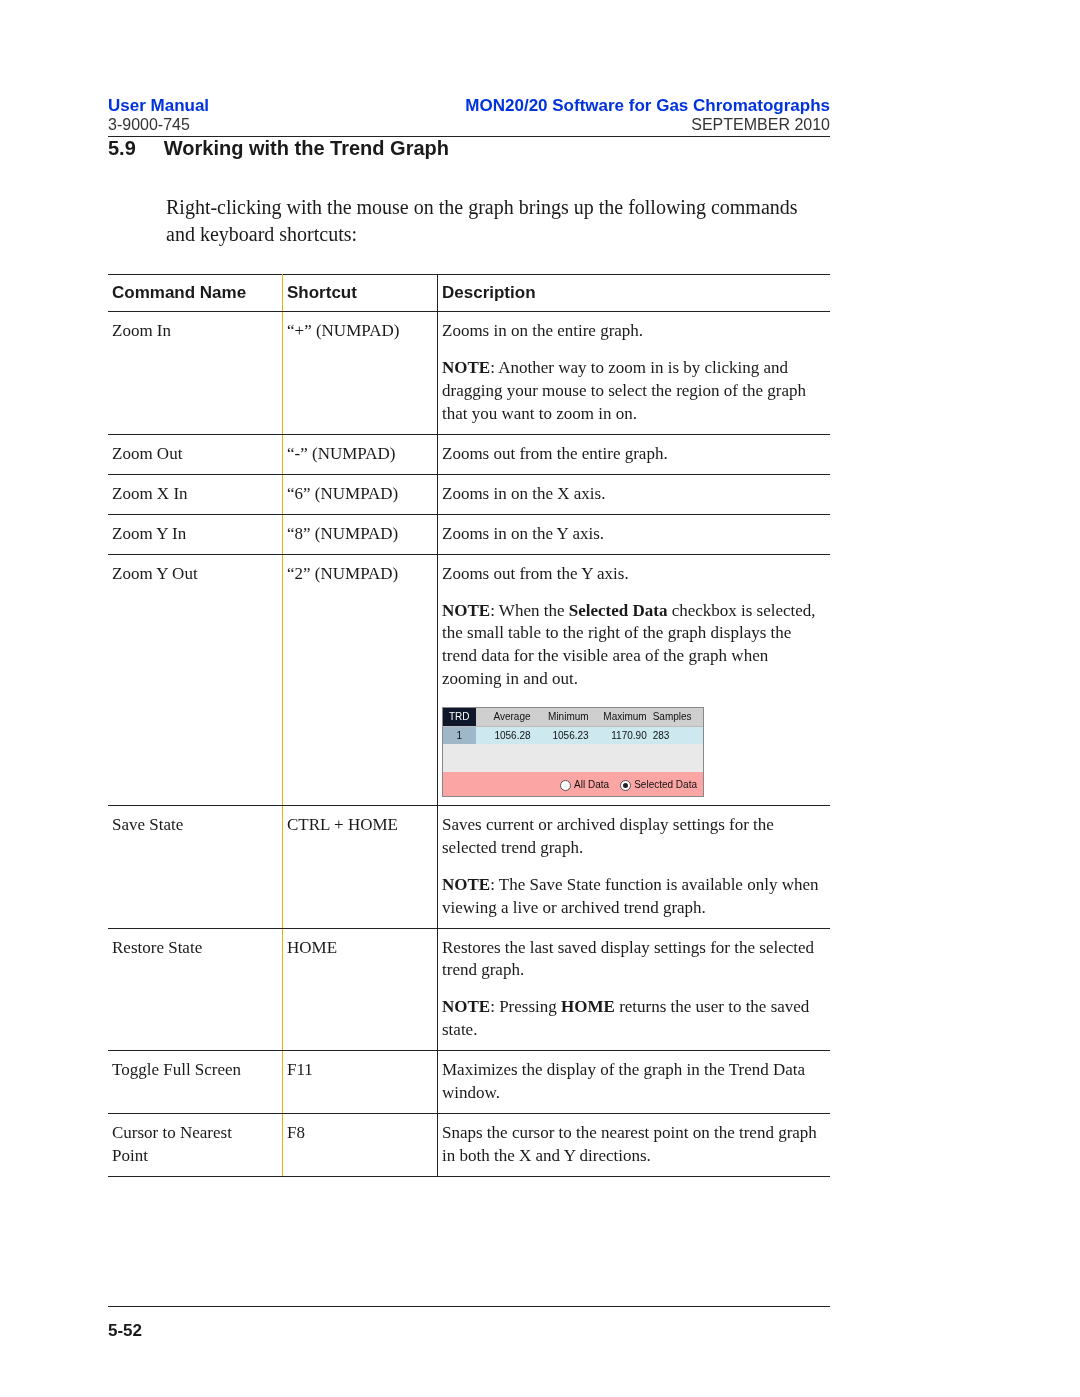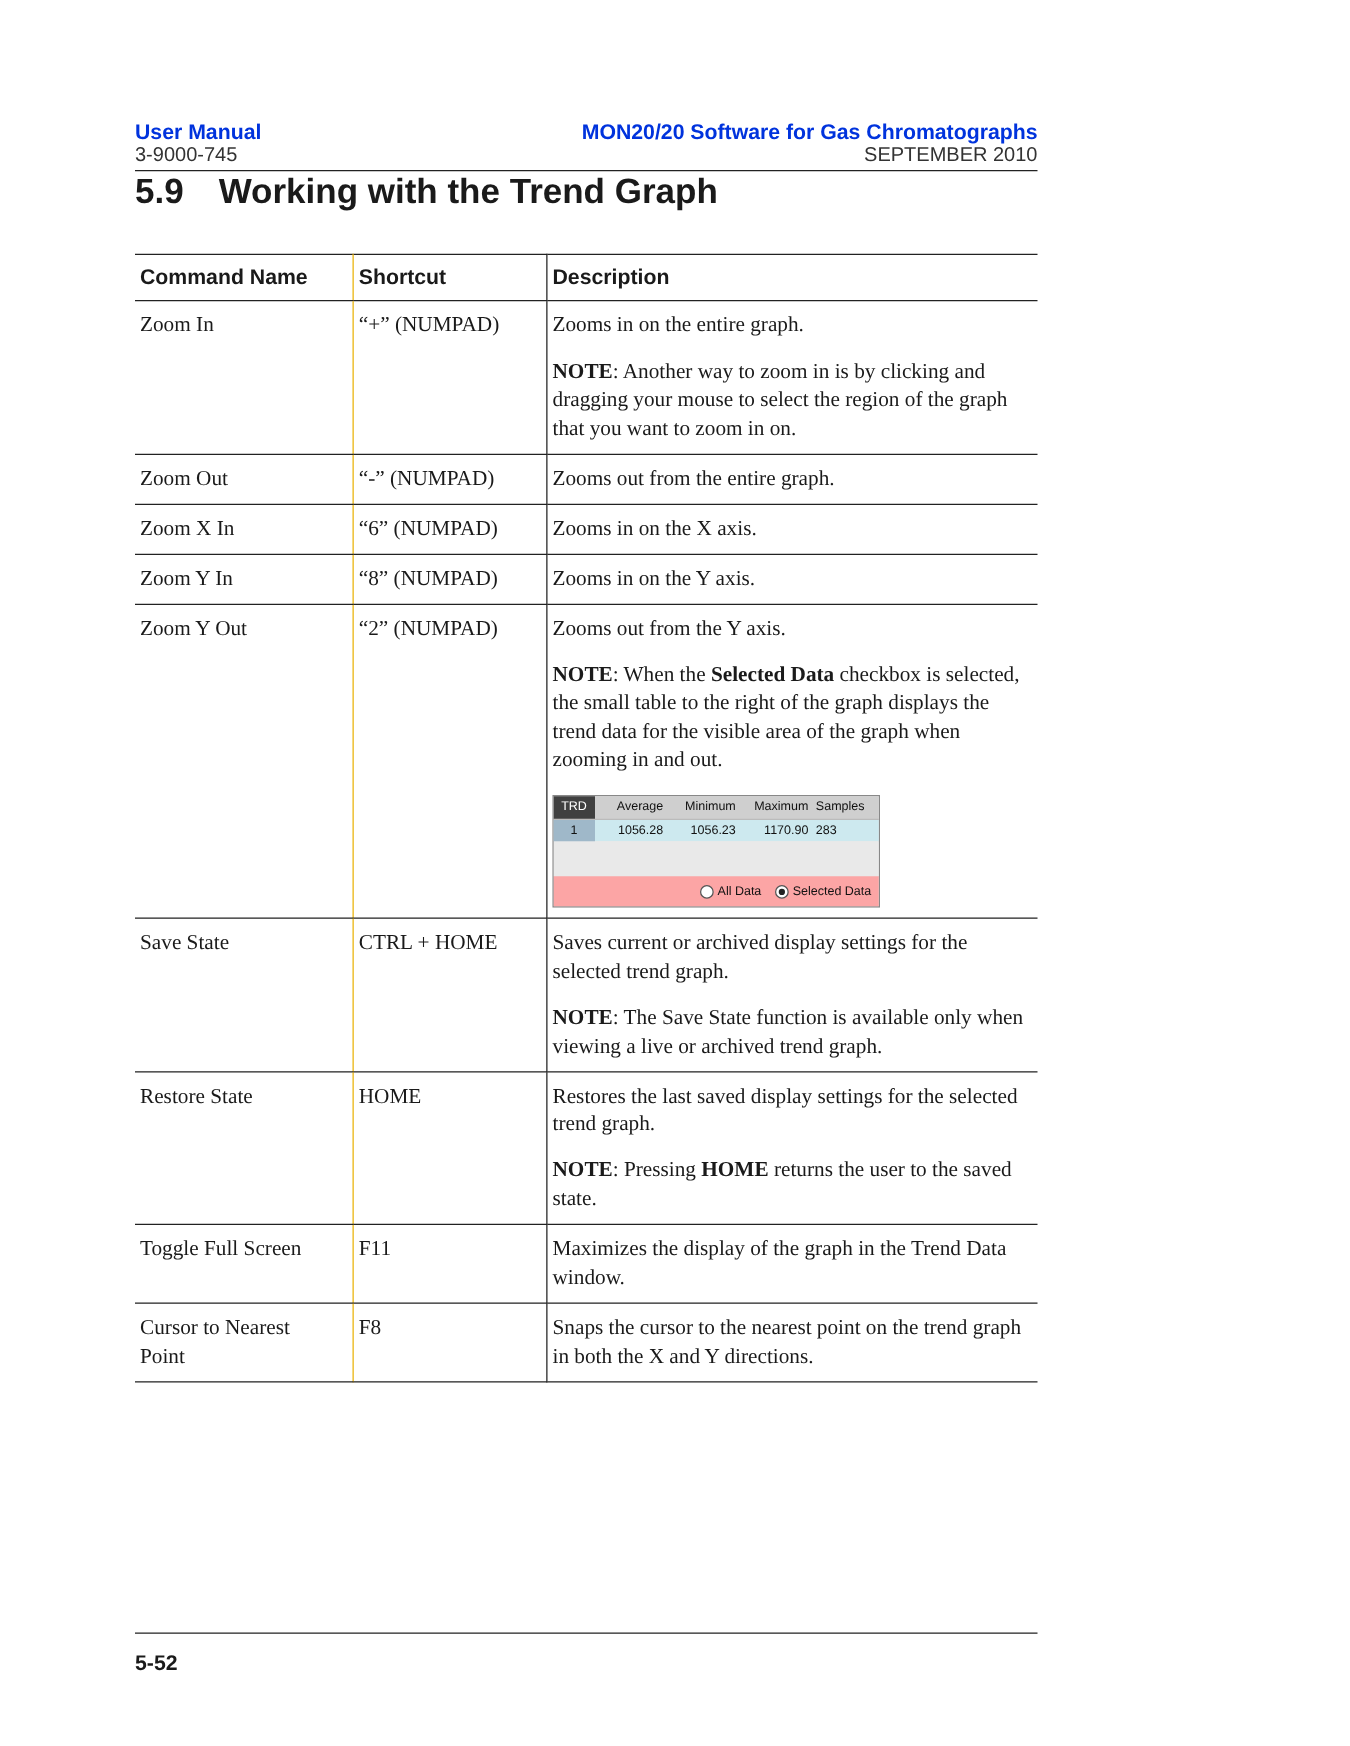--- a/index.html
+++ b/index.html
@@ -31,21 +31,21 @@
     justify-content: space-between;
     font-family: "Segoe UI", Arial, sans-serif;
     font-size: 16px;
     color: #333;
     border-bottom: 1.5px solid #222;
     padding-bottom: 2px;
   }
   .section-title {
     font-family: "Segoe UI", Arial, sans-serif;
     font-weight: 700;
-    font-size: 28px;
+    font-size: 20px;
     display: flex;
     gap: 28px;
     margin-bottom: 34px;
   }
   .intro {
     font-size: 20px;
     margin-left: 58px;
     line-height: 1.35;
     margin-bottom: 26px;
   }
@@ -84,21 +84,21 @@
   }
   .mini-shot .hdr {
     display: flex;
     background: #cfcfcf;
     border-bottom: 1px solid #bbb;
   }
   .mini-shot .hdr div { padding: 2px 3px; }
   .mini-shot .row { display: flex; background: #cde9ef; }
   .mini-shot .row div { padding: 2px 3px; }
   .mini-shot .c1 { width: 28px; text-align: center; background: #9fb8c9; }
-  .mini-shot .hdr .c1 { background: #404040; color: #fff; }
+  .mini-shot .hdr .c1 { background: #0f172a; color: #fff; }
   .mini-shot .c2 { width: 55px; text-align: right; }
   .mini-shot .c3 { width: 55px; text-align: right; }
   .mini-shot .c4 { width: 55px; text-align: right; }
   .mini-shot .c5 { width: 50px; text-align: left; }
   .mini-shot .opts {
     background: #fca5a5;
     padding: 6px 6px 4px 6px;
     text-align: right;
     font-size: 10px;
   }
@@ -128,20 +128,21 @@
   <div class="header-sub">
     <span>3-9000-745</span>
     <span>SEPTEMBER 2010</span>
   </div>
 
   <div class="section-title">
     <span>5.9</span>
     <span>Working with the Trend Graph</span>
   </div>
 
+  <div class="intro">Right-clicking with the mouse on the graph brings up the following commands and keyboard shortcuts:</div>
 
   <table class="cmd">
     <thead>
       <tr>
         <th class="col-name">Command Name</th>
         <th class="col-short">Shortcut</th>
         <th>Description</th>
       </tr>
     </thead>
     <tbody>

